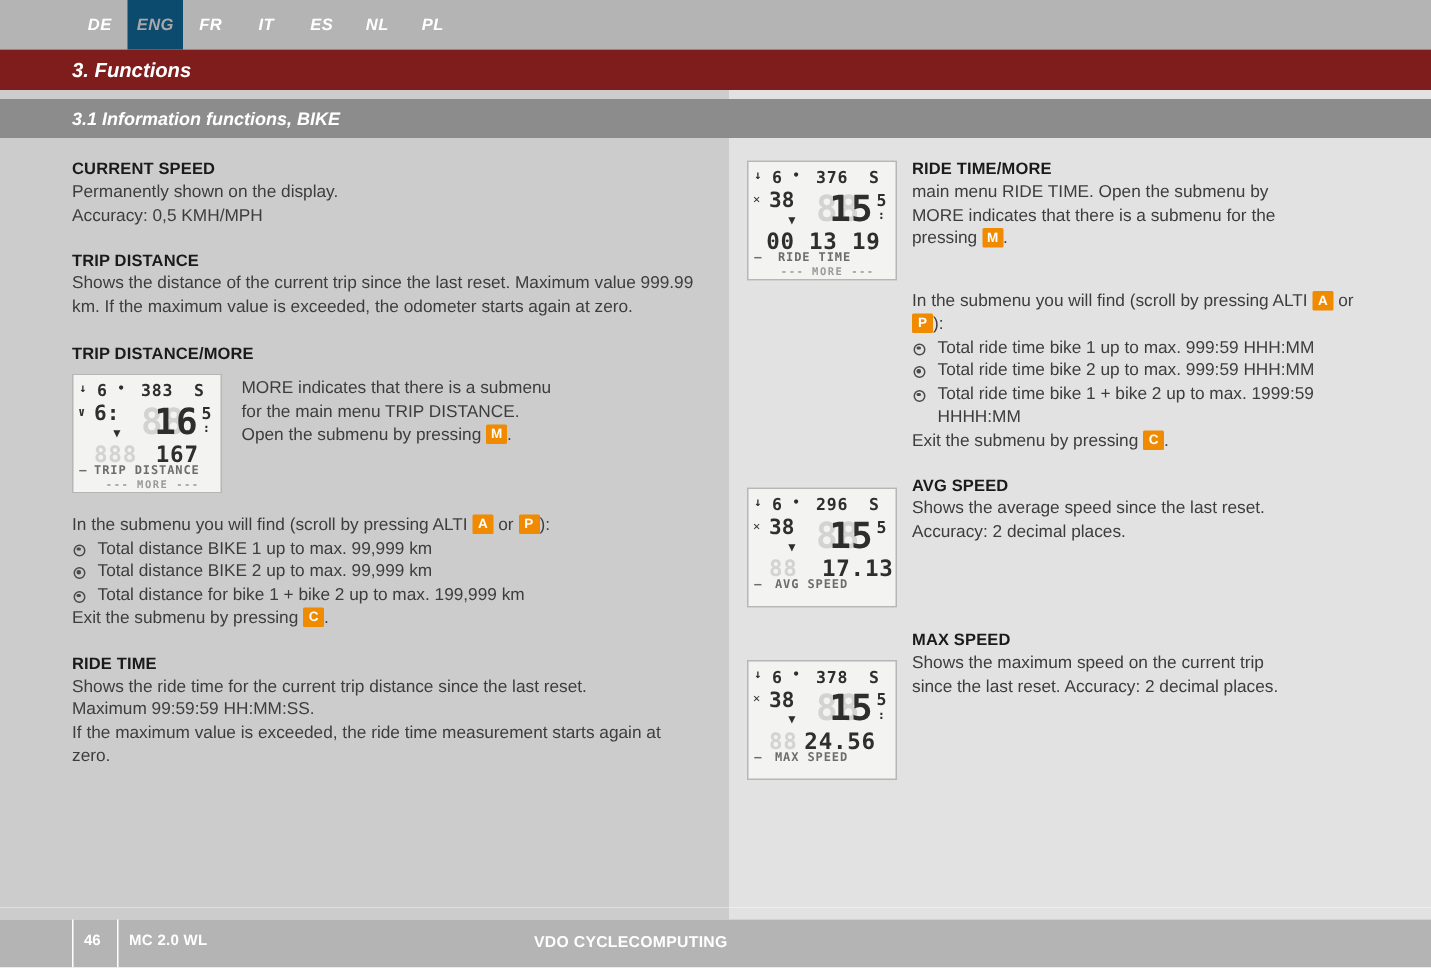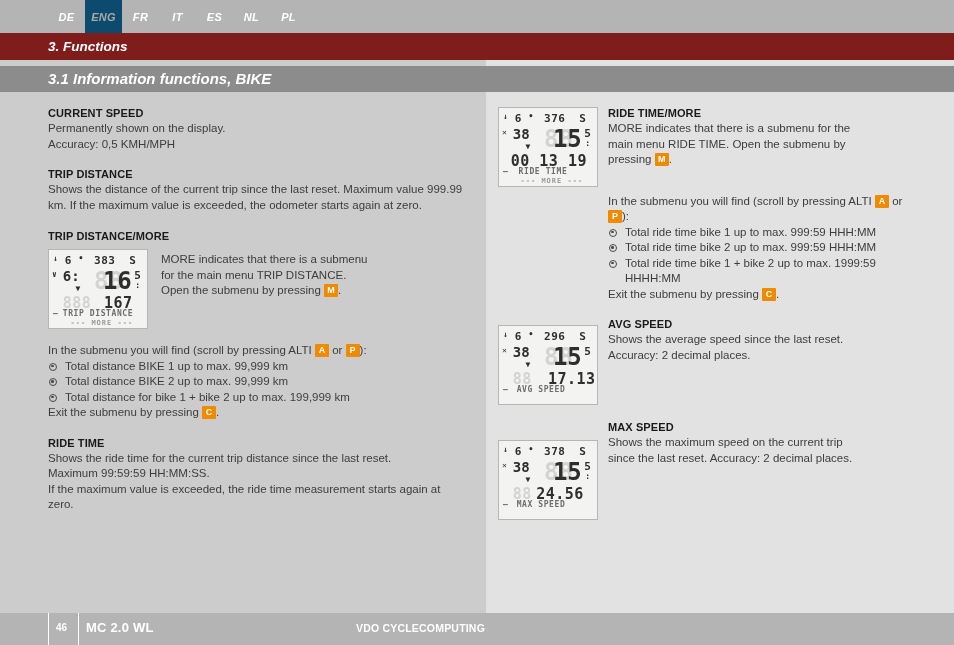--- a/index.html
+++ b/index.html
@@ -92,21 +92,21 @@
     position: absolute;
     left: 0; top: 66px;
     width: 954px; height: 26px;
     background: #8c8c8c;
   }
   #section-bar .txt {
     position: absolute;
     left: 48px; top: 0;
     height: 26px;
     line-height: 26px;
-    font-size: 15px;
+    font-size: 12px;
     font-weight: bold;
     font-style: italic;
     color: #ffffff;
     white-space: nowrap;
   }
 
   
   #content {
     position: absolute;
     left: 0; top: 92px;
@@ -256,21 +256,21 @@
     line-height: 30px;
     font-size: 10px;
     font-weight: bold;
     color: #ffffff;
   }
   #footer .model {
     position: absolute;
     left: 86px; top: 0;
     height: 32px;
     line-height: 30px;
-    font-size: 13px;
+    font-size: 10px;
     font-weight: bold;
     color: #ffffff;
     letter-spacing: 0.2px;
   }
   #footer .brand {
     position: absolute;
     left: 356px; top: 0;
     height: 32px;
     line-height: 30px;
     font-size: 10.5px;
@@ -385,22 +385,22 @@
       <p class="body">Shows the ride time for the current trip distance since the last reset.</p>
       <p class="body">Maximum 99:59:59 HH:MM:SS.</p>
       <p class="body" style="width:418px;">If the maximum value is exceeded, the ride time measurement starts again at zero.</p>
     </div>
   </div>
 
   <div class="column" id="col-right">
 
     <div style="padding-top:14px;">
       <h3 class="heading">RIDE TIME/MORE</h3>
+      <p class="body">main menu RIDE TIME. Open the submenu by</p>
       <p class="body">MORE indicates that there is a submenu for the</p>
-      <p class="body">main menu RIDE TIME. Open the submenu by</p>
       <p class="body"><span>pressing </span><span class="key">M</span><span>.</span></p>
     </div>
 
     <div style="padding-top:26px;">
       <p class="body"><span>In the submenu you will find (scroll by pressing ALTI </span><span class="key">A</span><span> or </span><span class="key">P</span><span>):</span></p>
       <ul class="bullets">
         <li><span class="bullet"></span><span>Total ride time bike 1 up to max. 999:59 HHH:MM</span></li>
         <li><span class="bullet"></span><span>Total ride time bike 2 up to max. 999:59 HHH:MM</span></li>
         <li><span class="bullet"></span><span>Total ride time bike 1 + bike 2 up to max. 1999:59 HHHH:MM</span></li>
       </ul>

